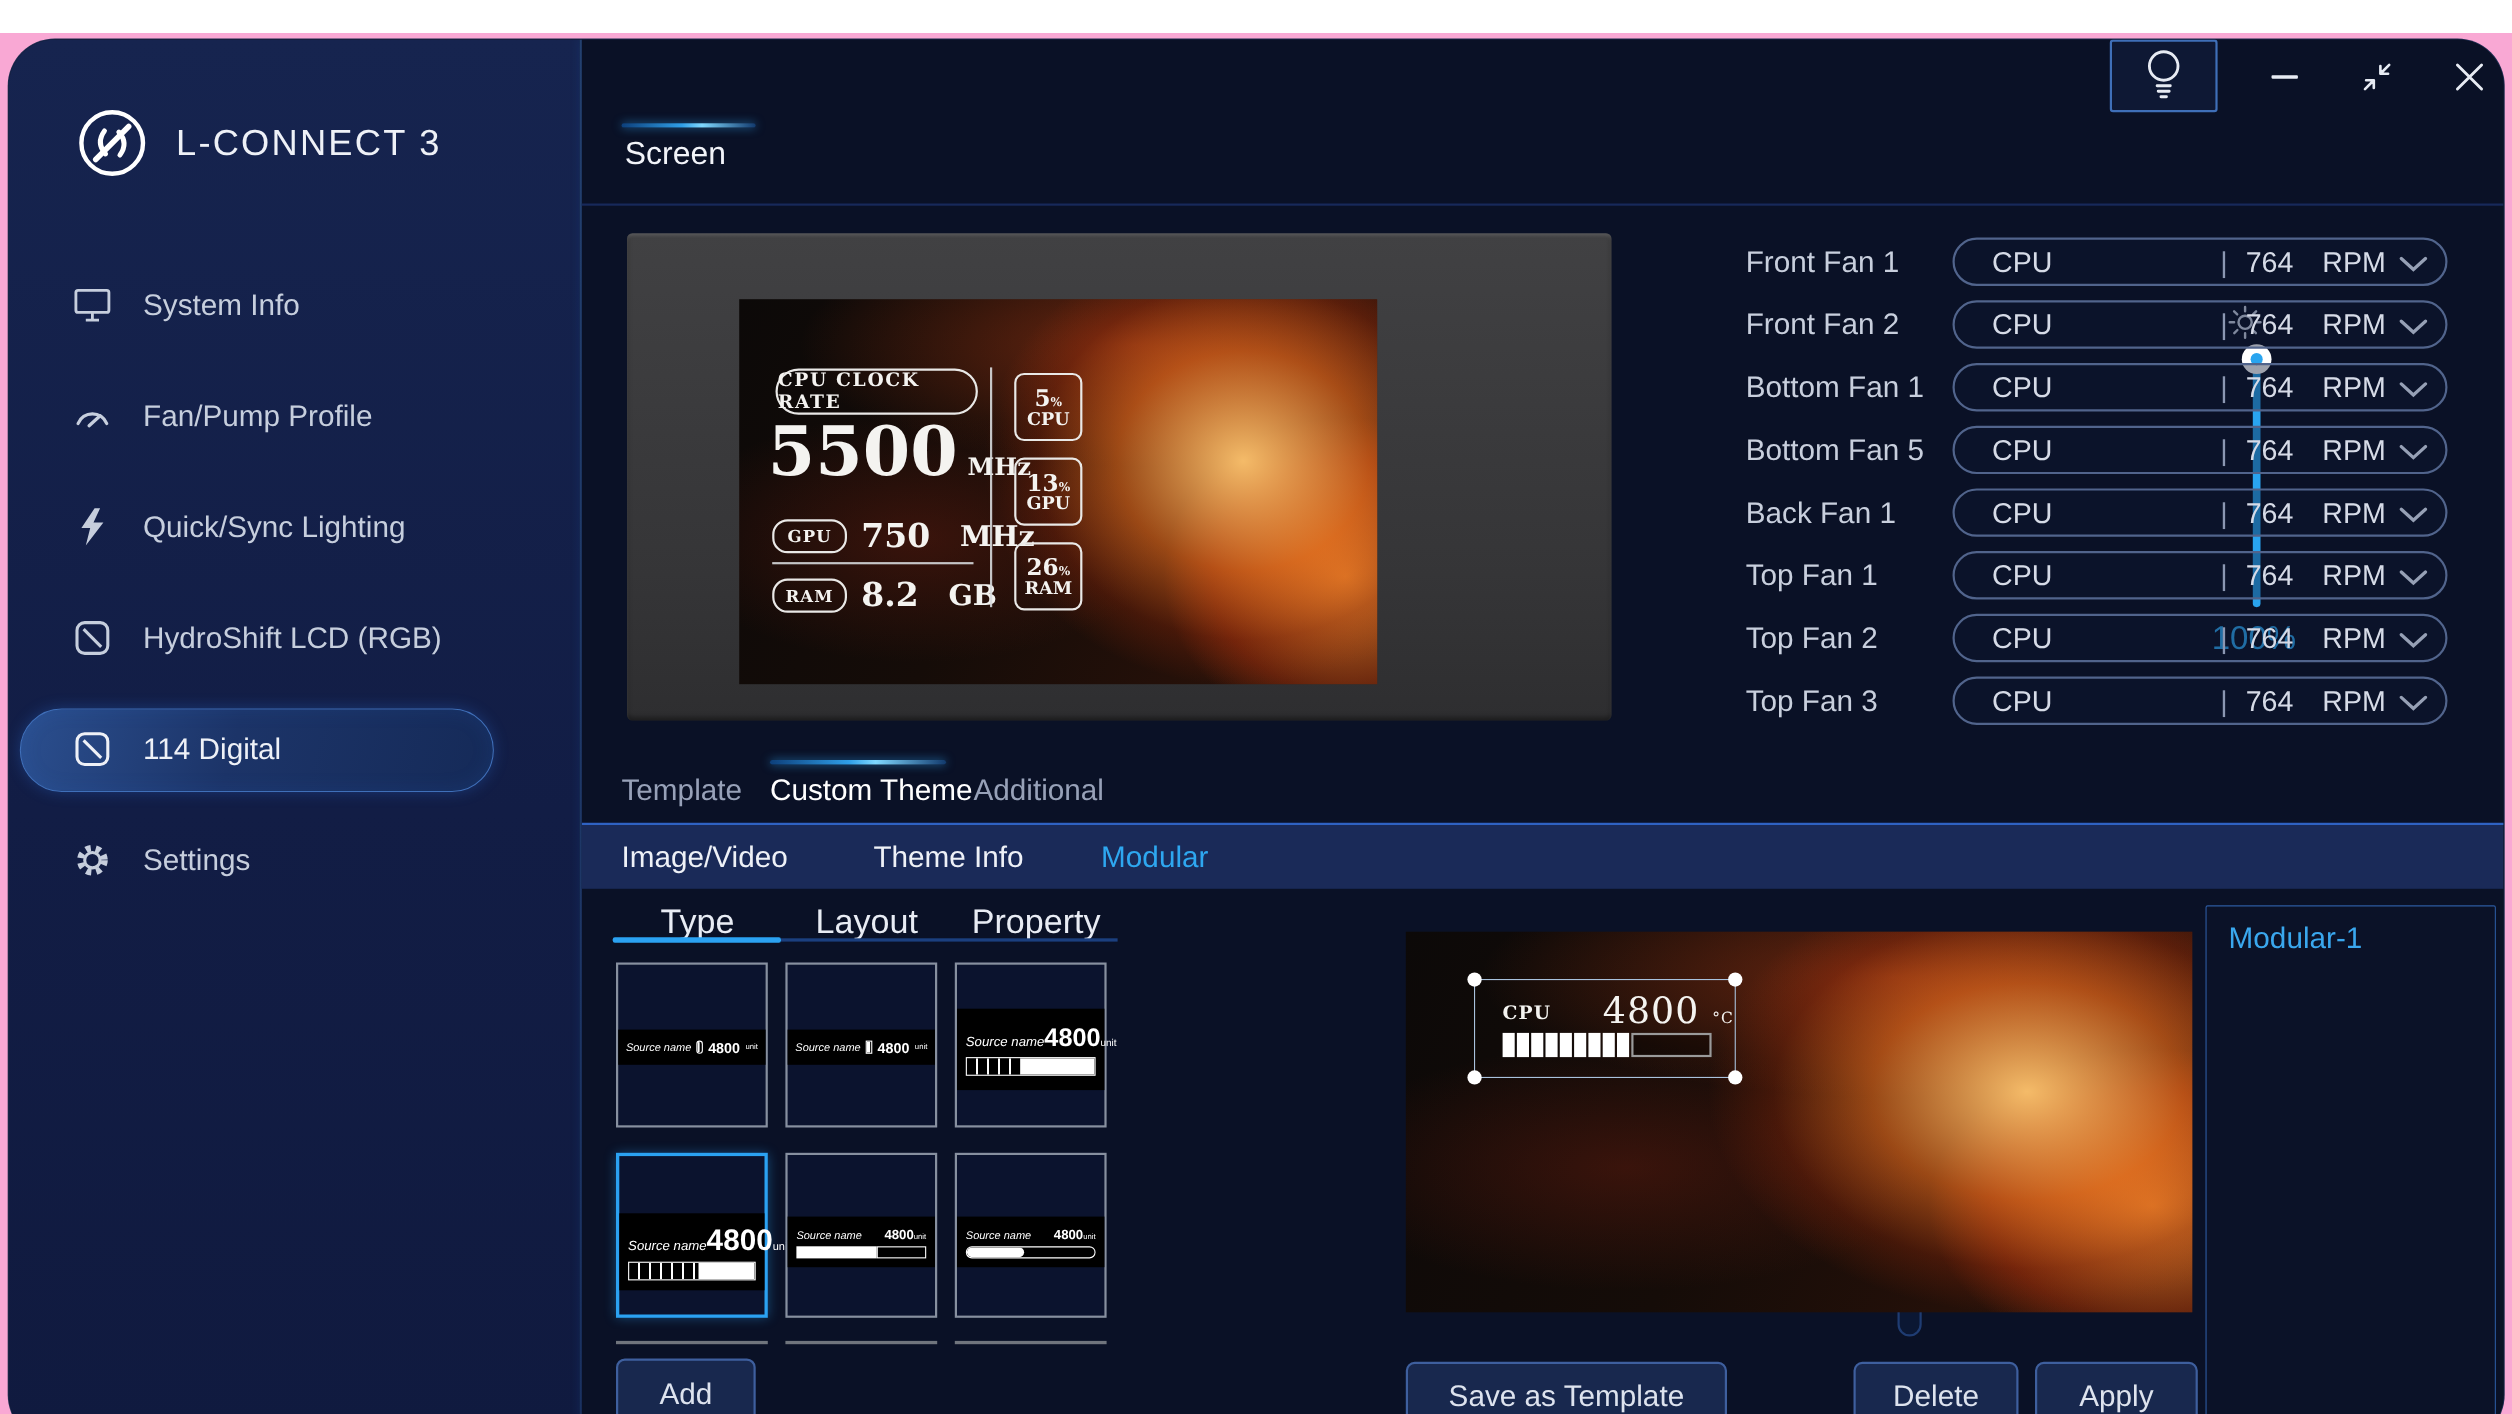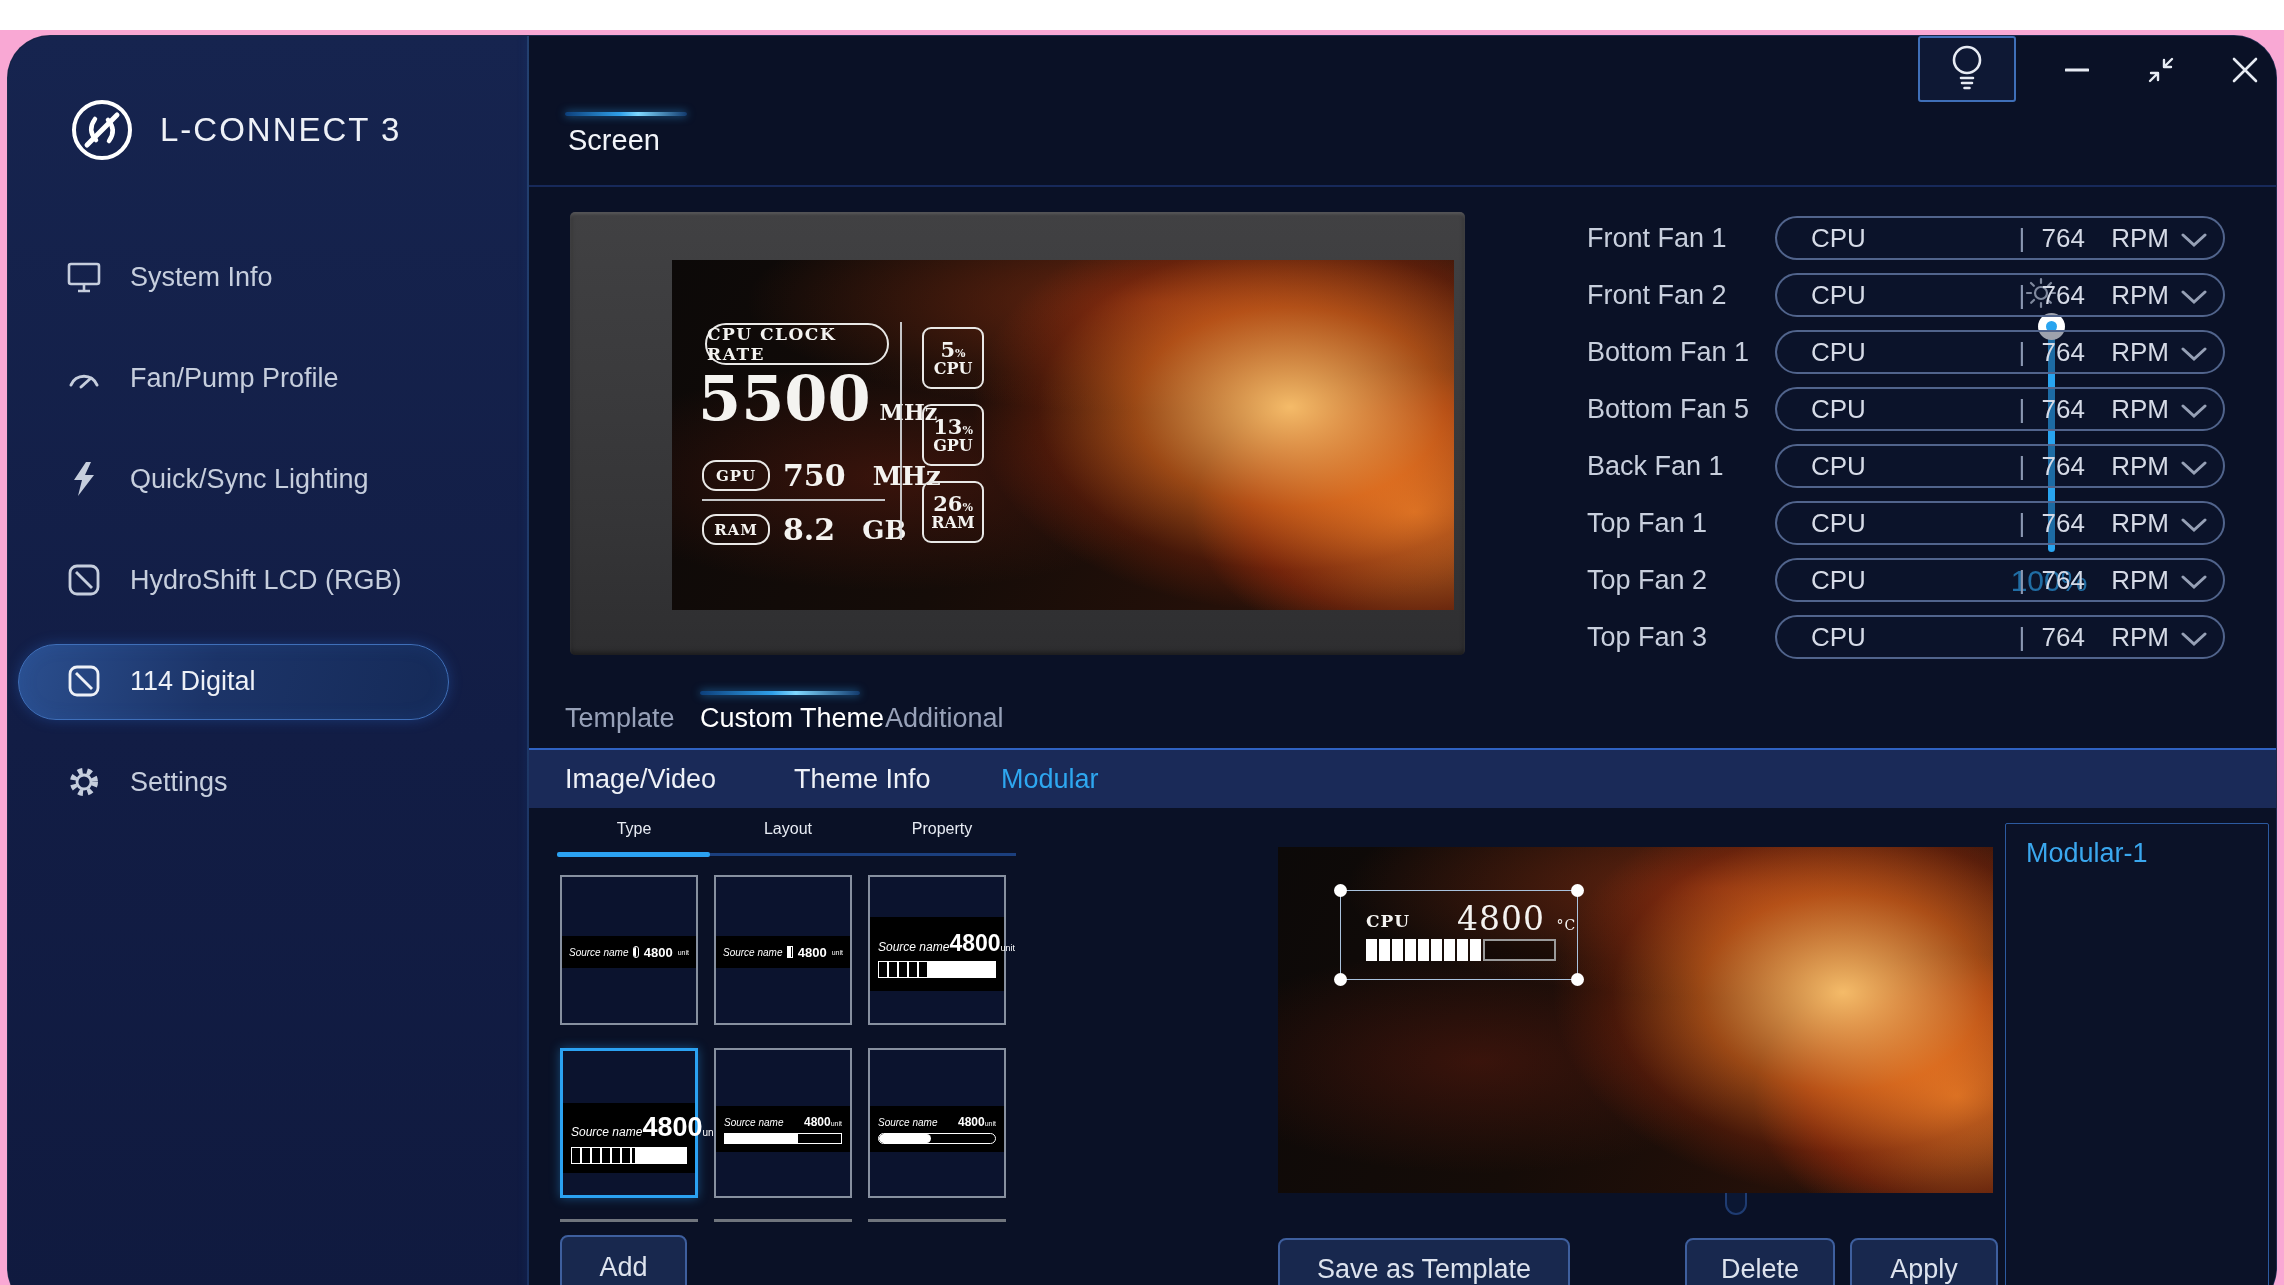--- a/index.html
+++ b/index.html
@@ -29,21 +29,21 @@
       box-shadow:0 0 9px #2f9fe8aa;}
   .hdr-sep{position:absolute;left:0;right:0;top:149px;height:2px;background:#17295a;}
   
   .bulb-box{position:absolute;left:1389px;top:0;width:94px;height:62px;border:2px solid #3f6fb8;
             background:#14234c66;border-radius:3px;display:flex;align-items:center;justify-content:center;cursor:pointer;}
   .winbtn{position:absolute;top:14px;width:40px;height:40px;display:flex;align-items:center;justify-content:center;cursor:pointer;}
   
   .monitor{position:absolute;left:41px;top:176px;width:895px;height:443px;border-radius:5px;
            background:linear-gradient(180deg,#414143,#353537 70%,#2e2e30);
            box-shadow:inset 0 2px 3px #ffffff22, inset 0 -3px 5px #00000066;}
-  .mon-screen{position:absolute;left:102px;top:48px;width:782px;height:350px;overflow:hidden;background:#000;}
+  .mon-screen{position:absolute;left:102px;top:60px;width:580px;height:350px;overflow:hidden;background:#000;}
   .fire{background:
       radial-gradient(ellipse 52% 75% at 79% 42%, rgba(255,196,110,.95) 0%, rgba(255,120,32,.55) 38%, rgba(180,50,10,.25) 62%, transparent 78%),
       radial-gradient(ellipse 38% 55% at 95% 72%, rgba(255,150,50,.8) 0%, rgba(200,60,15,.35) 55%, transparent 75%),
       radial-gradient(ellipse 75% 45% at 62% 12%, rgba(210,70,25,.45) 0%, transparent 70%),
       radial-gradient(ellipse 55% 45% at 28% 62%, rgba(130,35,18,.35) 0%, transparent 72%),
       linear-gradient(118deg,#0c0908 0%,#150c08 45%,#241009 75%,#31160b 100%);}
   .serif{font-family:"DejaVu Serif","Liberation Serif",serif;color:#f4f3f0;}
   .clock-pill{position:absolute;left:33px;top:63px;width:180px;height:38px;border:2px solid #e9e8e6;border-radius:21px;
               display:flex;align-items:center;justify-content:center;font-size:17px;font-weight:700;letter-spacing:1.5px;}
   .clock-val{position:absolute;left:26px;top:108px;display:flex;align-items:baseline;gap:9px;}
@@ -76,21 +76,21 @@
   .fan-div{margin-left:auto;color:#8b97b2;}
   .fan-val{width:76px;text-align:center;}
   .fan-unit{margin-left:10px;}
   .fan-chev{margin:4px 16px 0 12px;}
   
   .tab{position:absolute;font-size:27px;color:#97a1b8;cursor:pointer;white-space:nowrap;}
   .tab.active{color:#fff;}
   .band{position:absolute;left:0;right:0;top:712px;height:58px;background:#1a2a58;border-top:2px solid #2f62c2;}
   .subtab{position:absolute;font-size:27px;color:#eef1f7;cursor:pointer;top:14px;}
   .subtab.blue{color:#2ea7f0;}
-  .mtab{position:absolute;top:784px;width:154px;text-align:center;font-size:16px;color:#e8ecf4;cursor:pointer;}
+  .mtab{position:absolute;top:784px;width:154px;text-align:center;font-size:31px;color:#e8ecf4;cursor:pointer;}
   .mtab-underline-active{position:absolute;left:28px;top:816px;width:153px;height:5px;border-radius:2px;background:#2ba2f2;}
   .mtab-underline-rest{position:absolute;left:181px;top:817px;width:306px;height:3px;background:#1b3f7e;}
   
   .card{position:absolute;width:138px;height:150px;background:#0b132e;border:2px solid #87909f;box-sizing:border-box;cursor:pointer;}
   .card.selected{border:3px solid #2ba2f2;box-shadow:0 0 10px #2ba2f266;}
   .strip{position:absolute;left:0;right:0;background:#000;color:#fff;}
   .strip-inline{top:59px;height:32px;display:flex;align-items:center;padding:0 7px;gap:5px;}
   .s-label{font-size:10px;white-space:nowrap;font-style:italic;}
   .s-value{font-size:13px;font-weight:700;margin-left:auto;}
   .s-unit{font-size:7px;}

